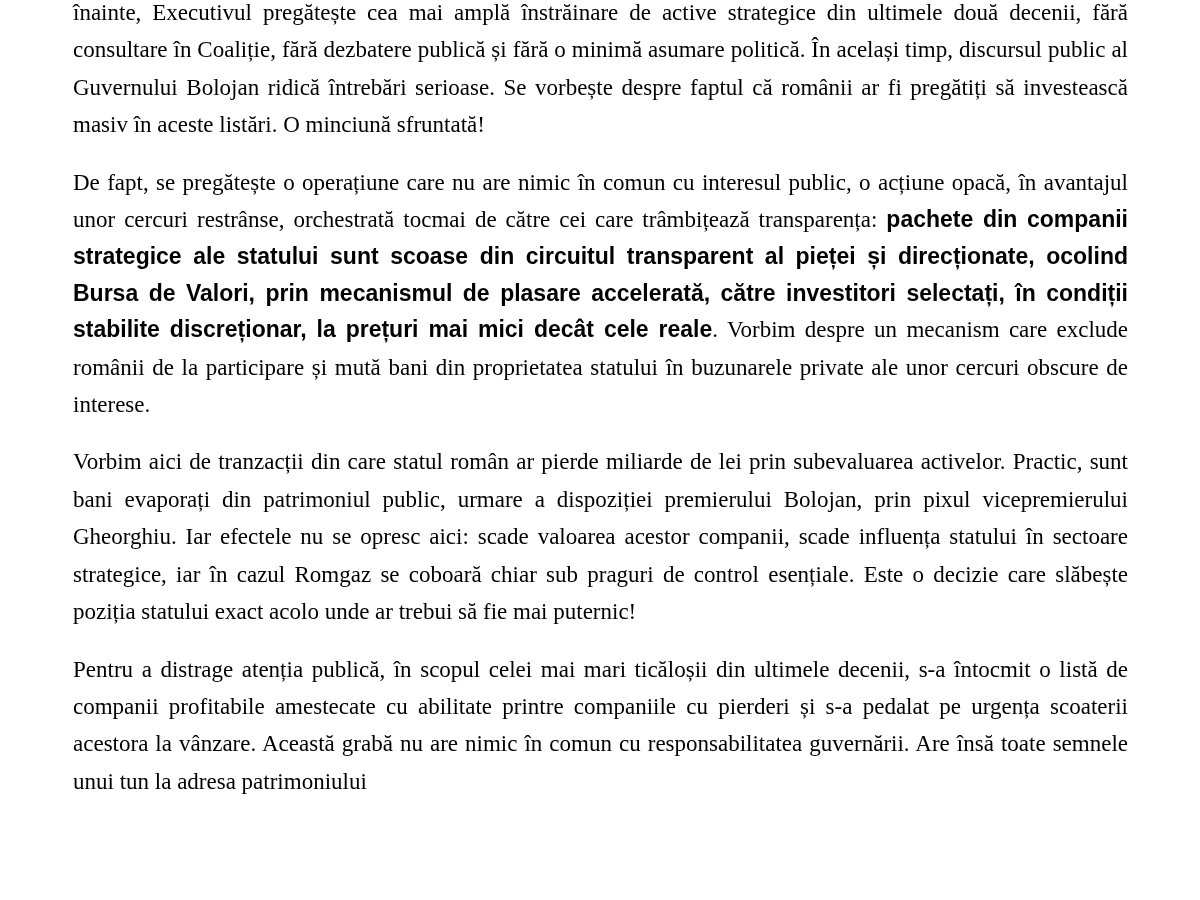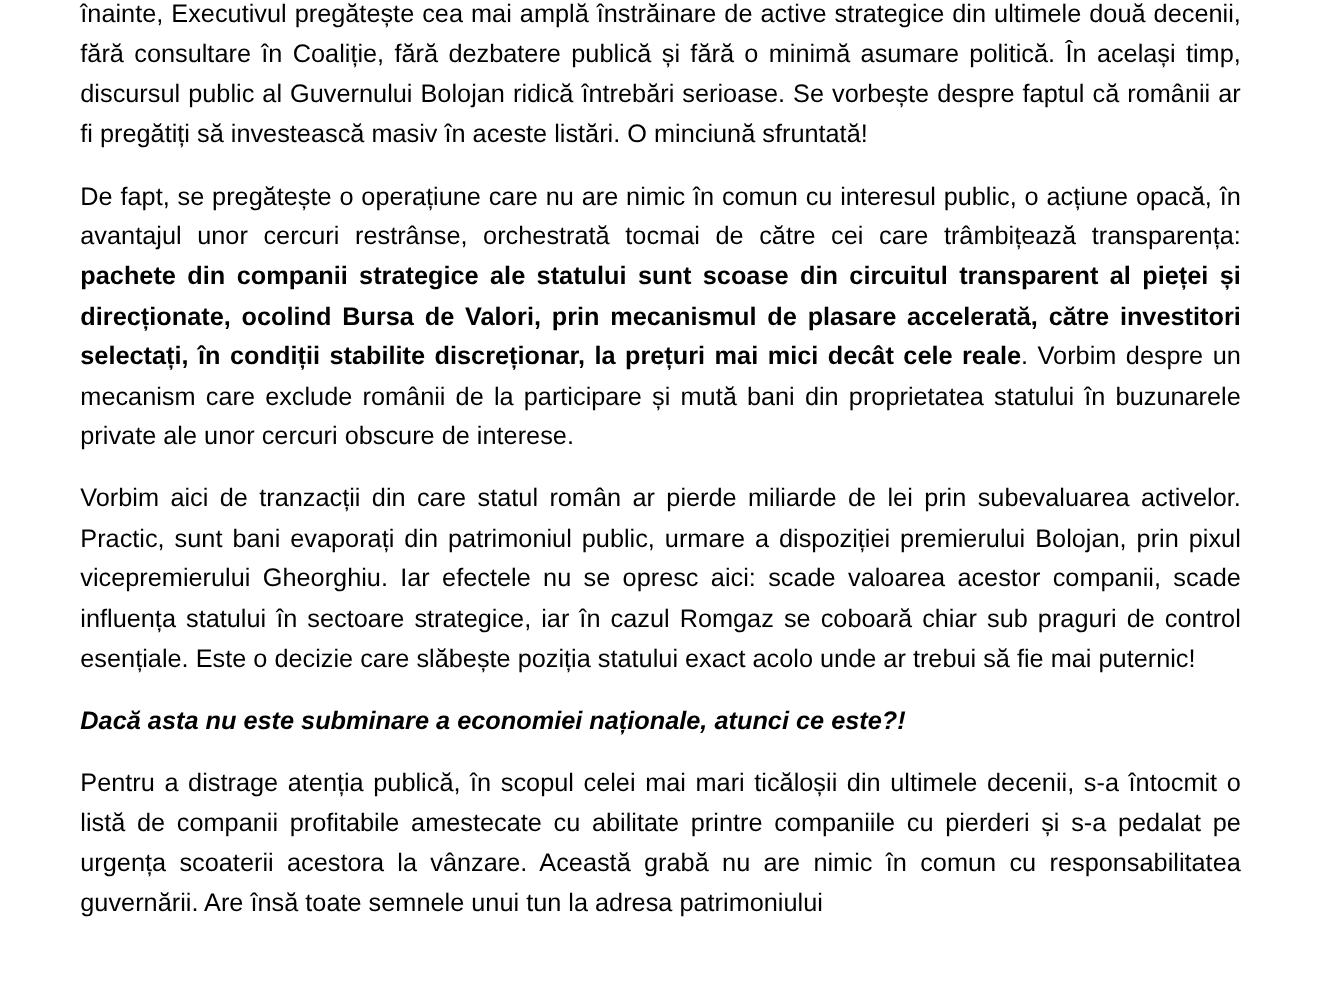--- a/index.html
+++ b/index.html
@@ -29,20 +29,21 @@
     text-align: justify;
     text-justify: inter-word;
   }
   .doc-body p {
     margin: 0 0 20px 0;
     padding: 0;
   }
   .seg-normal {
     font-weight: 400;
     font-style: normal;
+    font-family: Liberation Serif, serif;
   }
   .seg-bold {
     font-weight: 700;
     font-style: normal;
   }
   .seg-bold-italic {
     font-weight: 700;
     font-style: italic;
   }
 </style>
@@ -51,18 +52,17 @@
 
 <div class="page">
   <div class="doc-body">
 
     <p><span class="seg-normal">înainte, Executivul pregătește cea mai amplă înstrăinare de active strategice din ultimele două decenii, fără consultare în Coaliție, fără dezbatere publică și fără o minimă asumare politică. În același timp, discursul public al Guvernului Bolojan ridică întrebări serioase. Se vorbește despre faptul că românii ar fi pregătiți să investească masiv în aceste listări. O minciună sfruntată!</span></p>
 
     <p><span class="seg-normal">De fapt, se pregătește o operațiune care nu are nimic în comun cu interesul public, o acțiune opacă, în avantajul unor cercuri restrânse, orchestrată tocmai de către cei care trâmbițează transparența: </span><span class="seg-bold">pachete din companii strategice ale statului sunt scoase din circuitul transparent al pieței și direcționate, ocolind Bursa de Valori, prin mecanismul de plasare accelerată, către investitori selectați, în condiții stabilite discreționar, la prețuri mai mici decât cele reale</span><span class="seg-normal">. Vorbim despre un mecanism care exclude românii de la participare și mută bani din proprietatea statului în buzunarele private ale unor cercuri obscure de interese.</span></p>
 
     <p><span class="seg-normal">Vorbim aici de tranzacții din care statul român ar pierde miliarde de lei prin subevaluarea activelor. Practic, sunt bani evaporați din patrimoniul public, urmare a dispoziției premierului Bolojan, prin pixul vicepremierului Gheorghiu. Iar efectele nu se opresc aici: scade valoarea acestor companii, scade influența statului în sectoare strategice, iar în cazul Romgaz se coboară chiar sub praguri de control esențiale. Este o decizie care slăbește poziția statului exact acolo unde ar trebui să fie mai puternic!</span></p>
 
-    <p><span class="seg-bold-italic">Dacă asta nu este subminare a economiei naționale, atunci ce este?!</span></p>
 
     <p><span class="seg-normal">Pentru a distrage atenția publică, în scopul celei mai mari ticăloșii din ultimele decenii, s-a întocmit o listă de companii profitabile amestecate cu abilitate printre companiile cu pierderi și s-a pedalat pe urgența scoaterii acestora la vânzare. Această grabă nu are nimic în comun cu responsabilitatea guvernării. Are însă toate semnele unui tun la adresa patrimoniului</span></p>
 
   </div>
 </div>
 
 </body></html>

